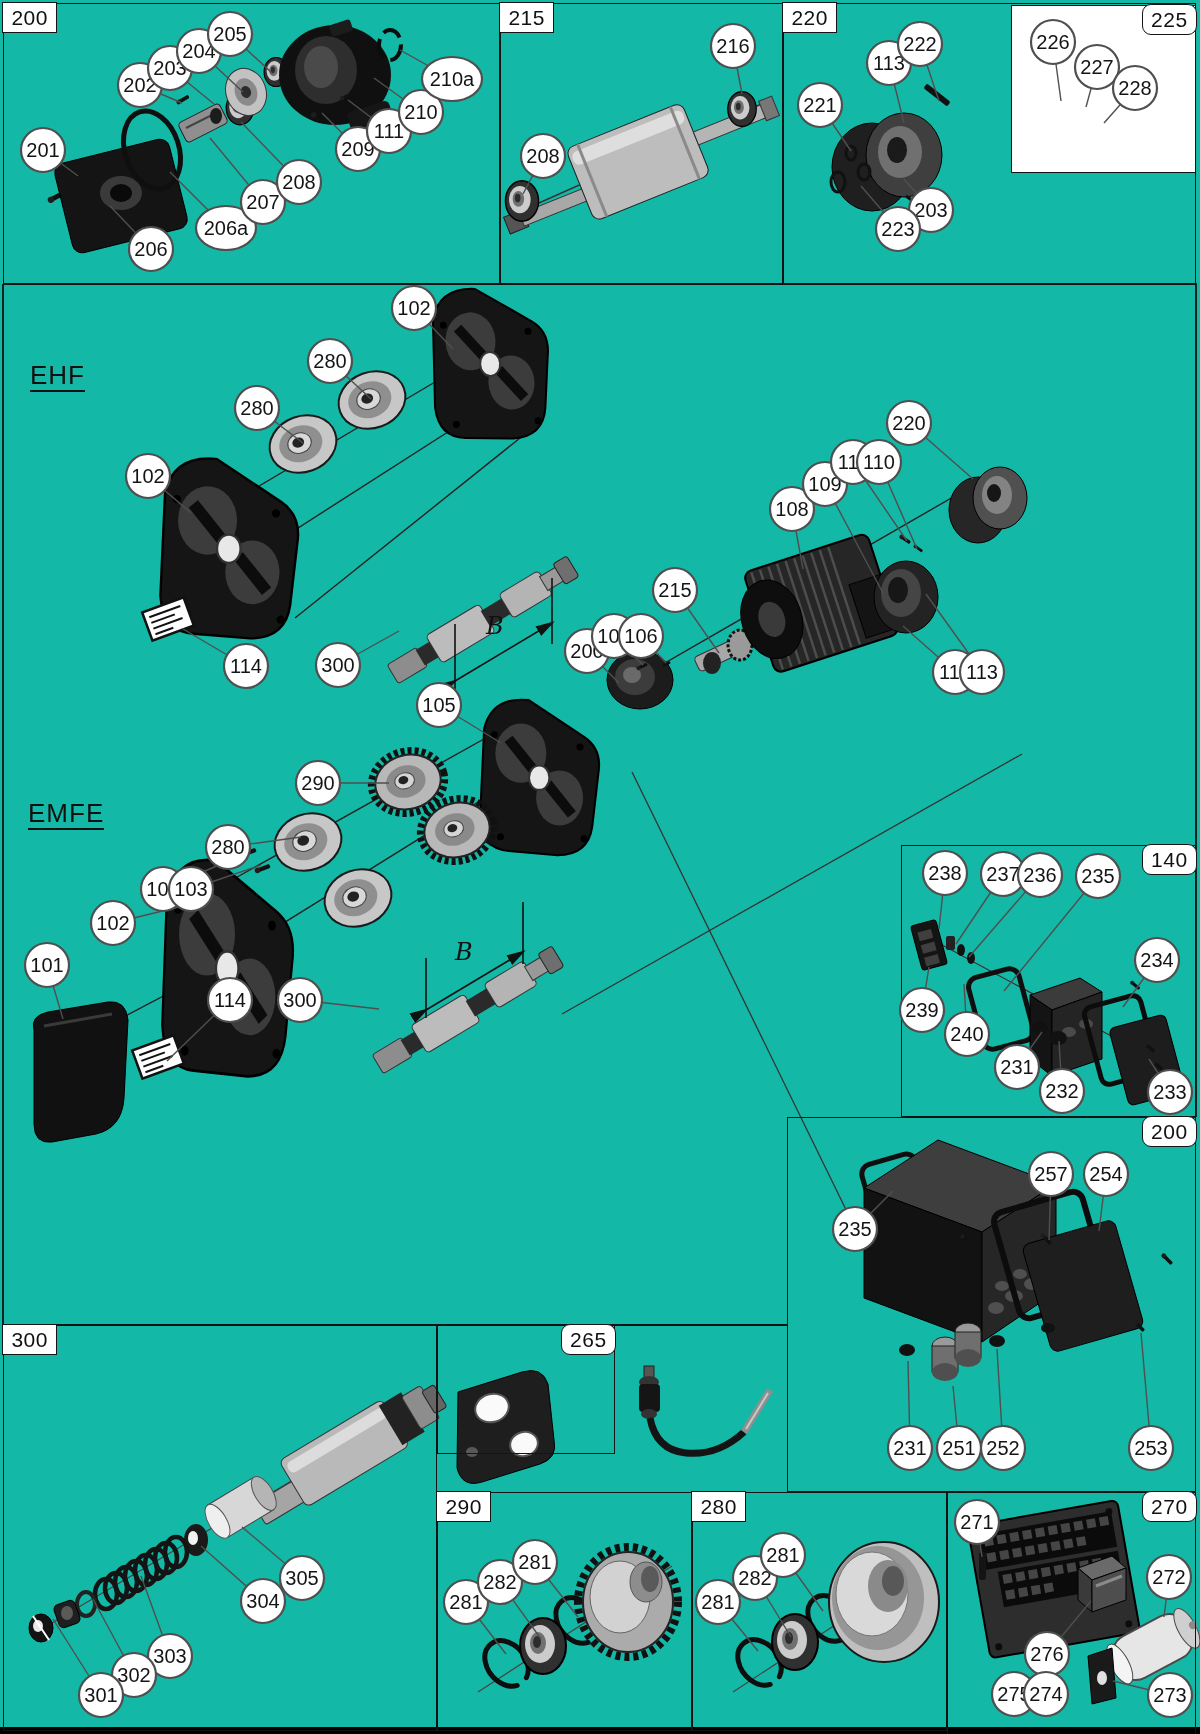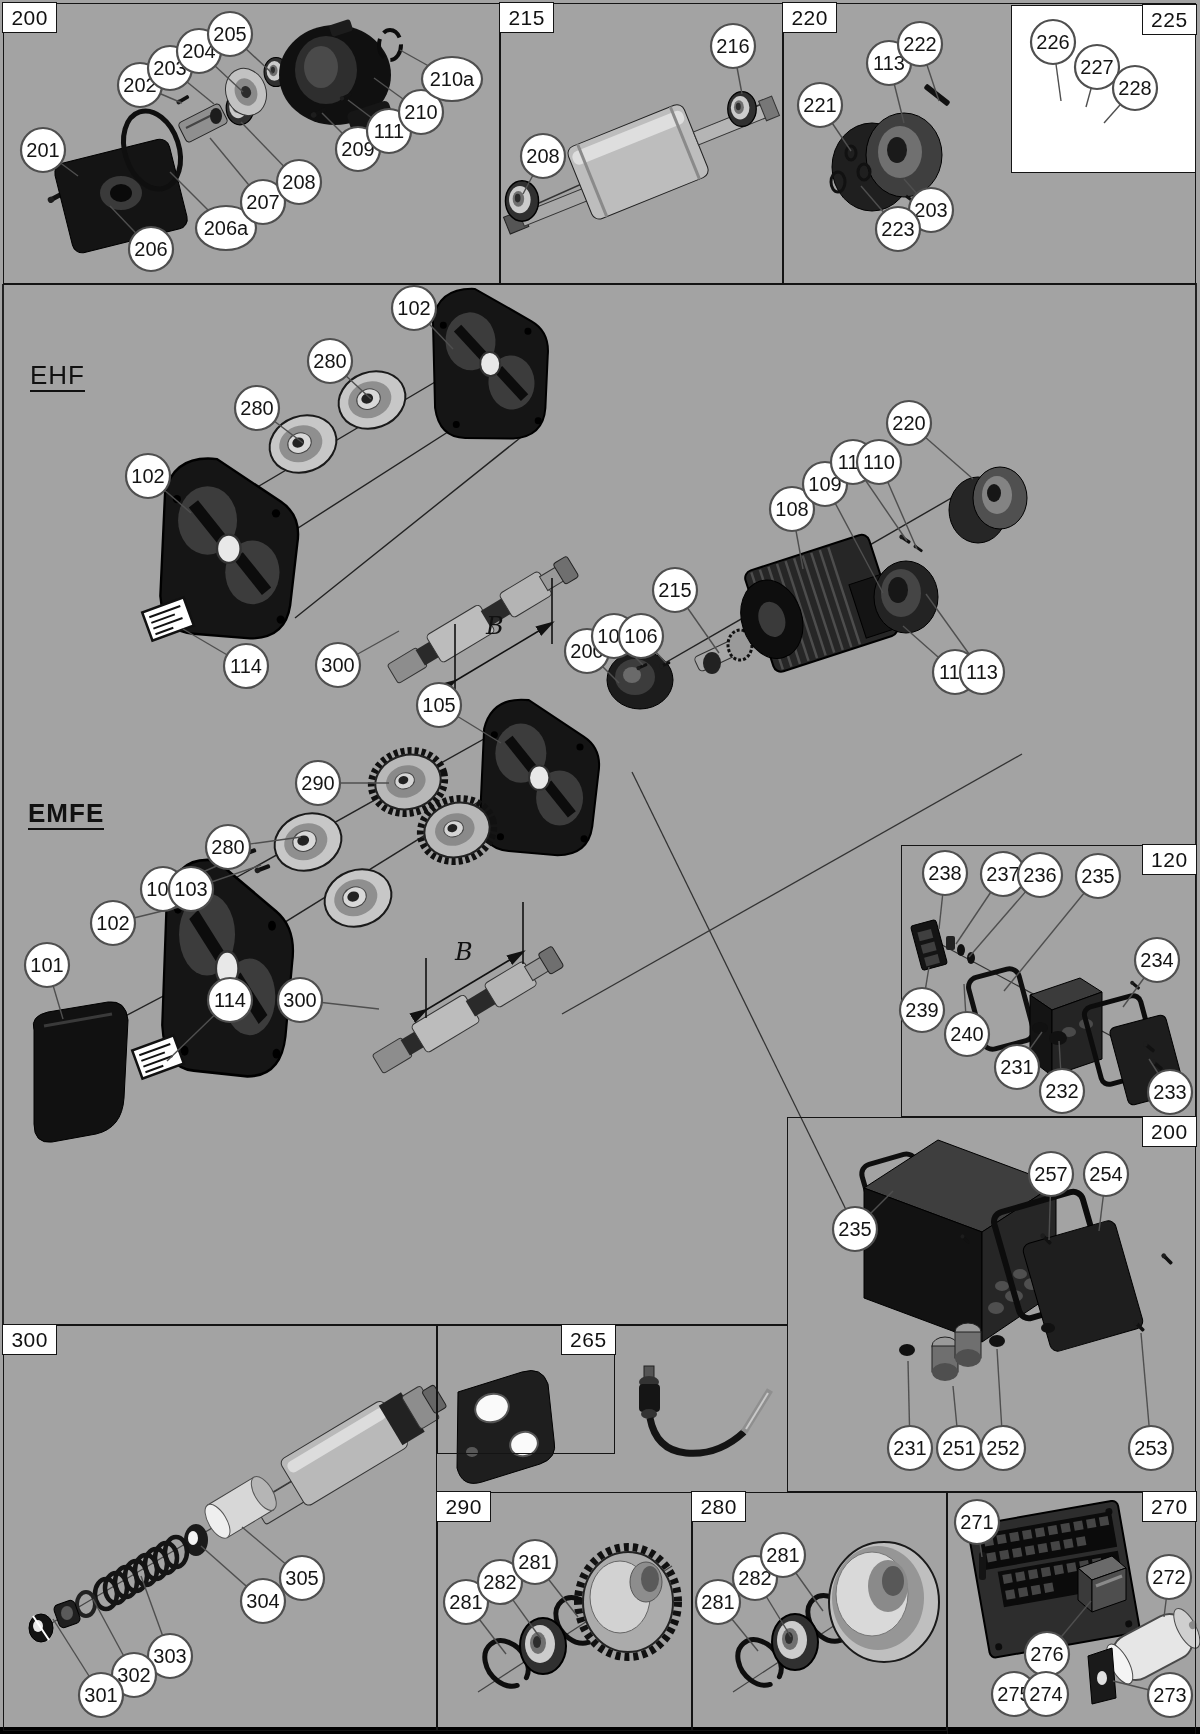--- a/index.html
+++ b/index.html
@@ -1,29 +1,29 @@
 <!DOCTYPE html>
 <html><head>
 <meta charset="utf-8">
 <style>
   html,body{margin:0;padding:0;background:#e8e8e8;}
-  #page{position:relative;width:1200px;height:1734px;background:#a3a3a3;overflow:hidden;
+  #page{position:relative;width:1200px;height:1734px;background:#14b8a6;overflow:hidden;
         font-family:"Liberation Sans",sans-serif;color:#111;}
   svg{position:absolute;left:0;top:0;}
   .panel{position:absolute;border:1.6px solid #141414;box-sizing:border-box;pointer-events:none;}
   .plabel{position:absolute;display:flex;align-items:center;justify-content:center;
           min-width:52px;height:31px;padding:0 8px;background:#fff;border:1.6px solid #141414;
           font-size:21px;letter-spacing:.5px;box-sizing:border-box;}
   .tl{left:-1.6px;top:-1.6px;}
-  .tr{right:-1.6px;top:-1.6px;}
+  .tr{right:-1.6px;top:-1.6px;border-radius:9px;}
   .section-title{position:absolute;font-size:26px;letter-spacing:1px;
                  border-bottom:2.4px solid #111;line-height:1.05;padding-bottom:1px;}
   .dim-label{position:absolute;font-family:"DejaVu Serif",serif;font-style:italic;font-size:24px;}
   #ehf-title{left:30px;top:362px;}
-  #emfe-title{left:28px;top:800px;font-weight:bold;}
+  #emfe-title{left:28px;top:800px;}
   #dimB-ehf{left:486px;top:612px;}
   #dimB-emfe{left:455px;top:938px;}
 </style>
 </head>
 <body>
 
 <div id="page">
 
   <svg id="art" width="1200" height="1734" viewBox="0 0 1200 1734">
     <defs>
@@ -447,21 +447,21 @@
   <div class="panel" style="left:500px;top:3px;width:283px;height:281px">
     <span class="plabel tl">215</span>
     </div>
   <div class="panel" style="left:783px;top:3px;width:413px;height:281px">
     <span class="plabel tl">220</span>
     </div>
   <div class="panel" style="left:1011px;top:5px;width:185px;height:168px;background:#fff">
     <span class="plabel tr">225</span>
     </div>
   <div class="panel" style="left:901px;top:845px;width:295px;height:272px">
-    <span class="plabel tr">120</span>
+    <span class="plabel tr">140</span>
     </div>
   <div class="panel" style="left:787px;top:1117px;width:409px;height:375px">
     <span class="plabel tr">200</span>
     </div>
   <div class="panel" style="left:3px;top:1325px;width:434px;height:406px">
     <span class="plabel tl">300</span>
     </div>
   <div class="panel" style="left:437px;top:1325px;width:178px;height:129px">
     <span class="plabel tr">265</span>
     </div>

